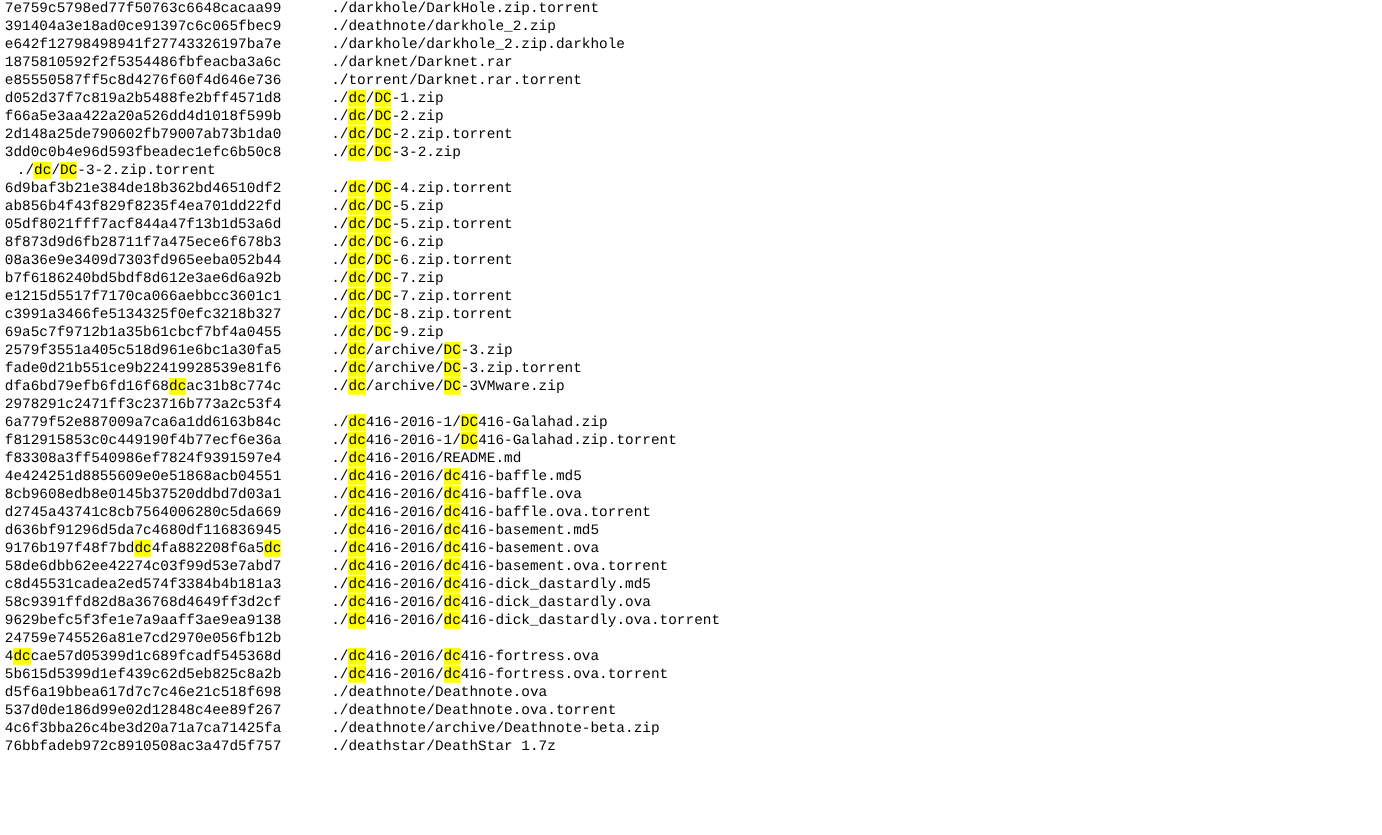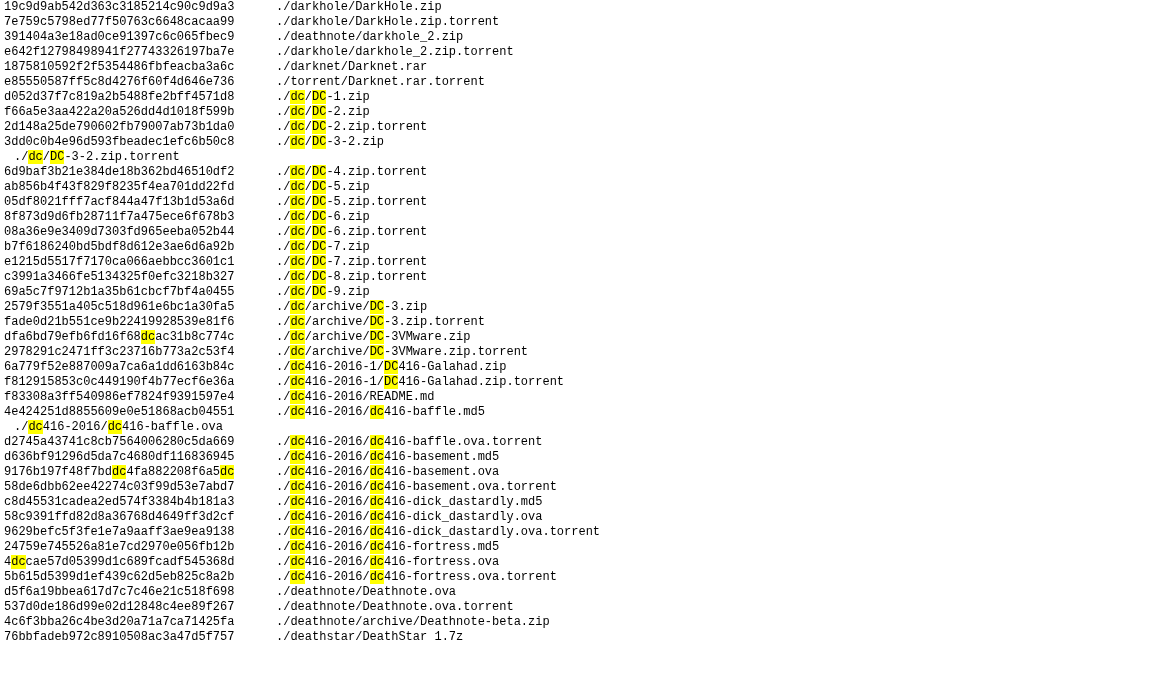--- a/index.html
+++ b/index.html
@@ -29,34 +29,30 @@
     }
     .hl {
       background-color: #ffff00;
     }
   </style>
 </head>
 <body>
 
 <div id="terminal-output">
     <div class="line">
-      <span class="hash">19c9d9ab542d363c3185214c90c9d9a3</span>
-      <span class="path">./darkhole/DarkHole.zip</span>
-    </div>
-    <div class="line">
       <span class="hash">7e759c5798ed77f50763c6648cacaa99</span>
       <span class="path">./darkhole/DarkHole.zip.torrent</span>
     </div>
     <div class="line">
       <span class="hash">391404a3e18ad0ce91397c6c065fbec9</span>
       <span class="path">./deathnote/darkhole_2.zip</span>
     </div>
     <div class="line">
       <span class="hash">e642f12798498941f27743326197ba7e</span>
-      <span class="path">./darkhole/darkhole_2.zip.torrent</span>
+      <span class="path">./darkhole/darkhole_2.zip.darkhole</span>
     </div>
     <div class="line">
       <span class="hash">1875810592f2f5354486fbfeacba3a6c</span>
       <span class="path">./darknet/Darknet.rar</span>
     </div>
     <div class="line">
       <span class="hash">e85550587ff5c8d4276f60f4d646e736</span>
       <span class="path">./torrent/Darknet.rar.torrent</span>
     </div>
     <div class="line">
@@ -121,39 +117,39 @@
     <div class="line">
       <span class="hash">fade0d21b551ce9b22419928539e81f6</span>
       <span class="path">./<span class="hl">dc</span>/archive/<span class="hl">DC</span>-3.zip.torrent</span>
     </div>
     <div class="line">
       <span class="hash">dfa6bd79efb6fd16f68<span class="hl">dc</span>ac31b8c774c</span>
       <span class="path">./<span class="hl">dc</span>/archive/<span class="hl">DC</span>-3VMware.zip</span>
     </div>
     <div class="line">
       <span class="hash">2978291c2471ff3c23716b773a2c53f4</span>
-      <span class="path">./<span class="hl">dc</span>/archive/<span class="hl">DC</span>-3VMware.zip.torrent</span>
     </div>
     <div class="line">
       <span class="hash">6a779f52e887009a7ca6a1dd6163b84c</span>
       <span class="path">./<span class="hl">dc</span>416-2016-1/<span class="hl">DC</span>416-Galahad.zip</span>
     </div>
     <div class="line">
       <span class="hash">f812915853c0c449190f4b77ecf6e36a</span>
       <span class="path">./<span class="hl">dc</span>416-2016-1/<span class="hl">DC</span>416-Galahad.zip.torrent</span>
     </div>
     <div class="line">
       <span class="hash">f83308a3ff540986ef7824f9391597e4</span>
       <span class="path">./<span class="hl">dc</span>416-2016/README.md</span>
     </div>
     <div class="line">
       <span class="hash">4e424251d8855609e0e51868acb04551</span>
       <span class="path">./<span class="hl">dc</span>416-2016/<span class="hl">dc</span>416-baffle.md5</span>
     </div>
     <div class="line">
+      <span class="hash">8cb9608edb8e0145b37520ddbd7d03a1</span>
       <span class="path">./<span class="hl">dc</span>416-2016/<span class="hl">dc</span>416-baffle.ova</span>
     </div>
     <div class="line">
       <span class="hash">d2745a43741c8cb7564006280c5da669</span>
       <span class="path">./<span class="hl">dc</span>416-2016/<span class="hl">dc</span>416-baffle.ova.torrent</span>
     </div>
     <div class="line">
       <span class="hash">d636bf91296d5da7c4680df116836945</span>
       <span class="path">./<span class="hl">dc</span>416-2016/<span class="hl">dc</span>416-basement.md5</span>
     </div>
@@ -172,21 +168,20 @@
     <div class="line">
       <span class="hash">58c9391ffd82d8a36768d4649ff3d2cf</span>
       <span class="path">./<span class="hl">dc</span>416-2016/<span class="hl">dc</span>416-dick_dastardly.ova</span>
     </div>
     <div class="line">
       <span class="hash">9629befc5f3fe1e7a9aaff3ae9ea9138</span>
       <span class="path">./<span class="hl">dc</span>416-2016/<span class="hl">dc</span>416-dick_dastardly.ova.torrent</span>
     </div>
     <div class="line">
       <span class="hash">24759e745526a81e7cd2970e056fb12b</span>
-      <span class="path">./<span class="hl">dc</span>416-2016/<span class="hl">dc</span>416-fortress.md5</span>
     </div>
     <div class="line">
       <span class="hash">4<span class="hl">dc</span>cae57d05399d1c689fcadf545368d</span>
       <span class="path">./<span class="hl">dc</span>416-2016/<span class="hl">dc</span>416-fortress.ova</span>
     </div>
     <div class="line">
       <span class="hash">5b615d5399d1ef439c62d5eb825c8a2b</span>
       <span class="path">./<span class="hl">dc</span>416-2016/<span class="hl">dc</span>416-fortress.ova.torrent</span>
     </div>
     <div class="line">

